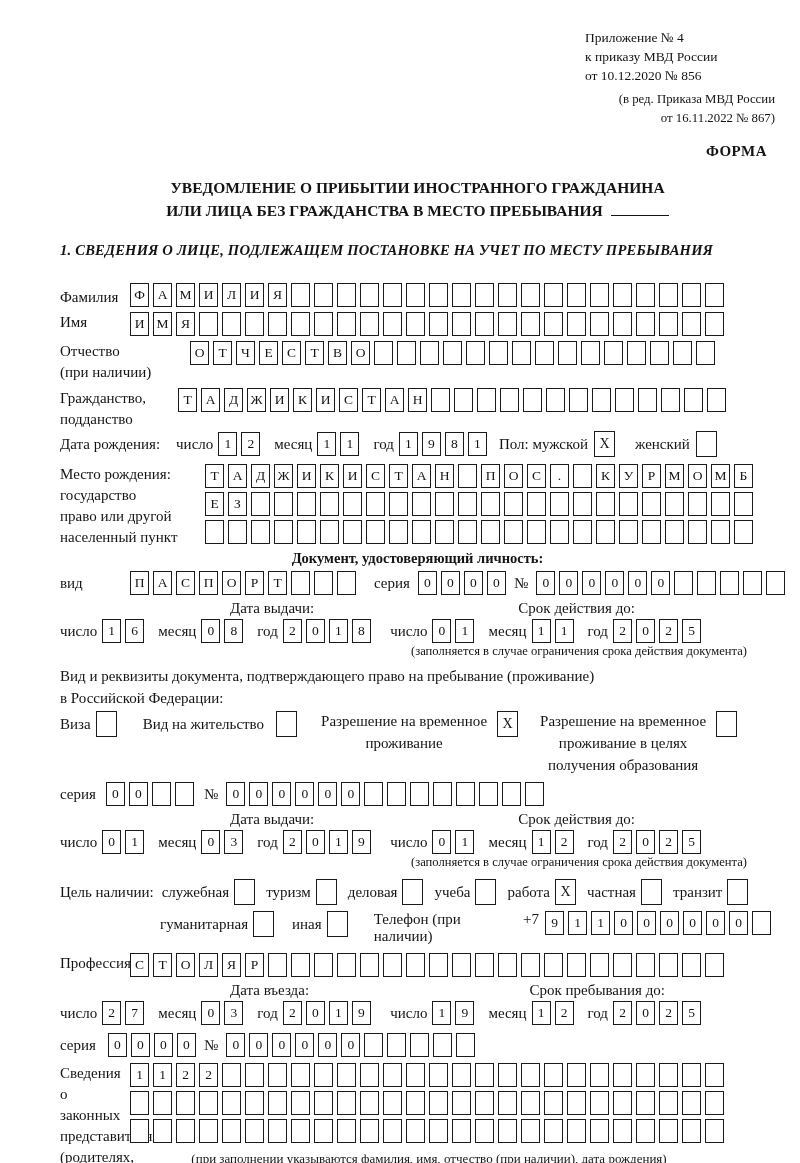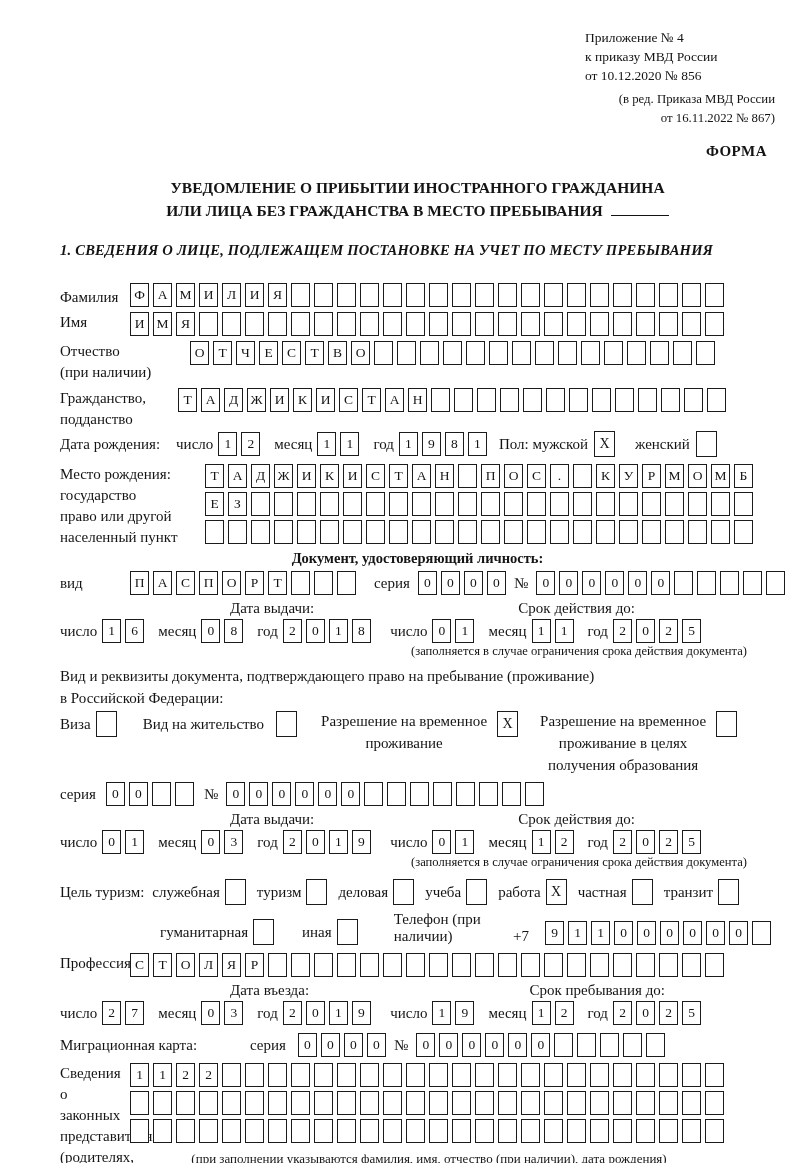--- a/index.html
+++ b/index.html
@@ -45,21 +45,21 @@
   .note{ text-align:right;font-size:12.6px;margin-top:1px;padding-right:28px;}
   .para{margin-top:7px;line-height:1.45;}
   
   .permit-row{display:flex;align-items:flex-start;margin-top:4px;}
   .ptext{text-align:center;line-height:1.45;}
   .pbox{margin-left:10px;}
   .pair{display:flex;align-items:center;}
   .pair .t{margin-right:5px;}
   .purpose-row{display:flex;align-items:center;margin-top:9px;flex-wrap:nowrap;}
   .purpose-row .pair{margin-right:11px;}
-  .phone-row{display:flex;align-items:flex-end;margin-top:6px;margin-left:100px;gap:10px;}
+  .phone-row{display:flex;align-items:flex-start;margin-top:6px;margin-left:100px;}
   .rep-note{margin-top:8px;font-size:13px;text-align:center;}
 </style>
 </head>
 <body>
 
 <div class="page">
 
   <div class="appendix">
     <div>Приложение № 4</div>
     <div>к приказу МВД России</div>
@@ -519,21 +519,21 @@
           <span class="cell">2</span>
           <span class="cell">0</span>
           <span class="cell">2</span>
           <span class="cell">5</span>
         </span>
     </div>
   </div>
   <div class="note">(заполняется в случае ограничения срока действия документа)</div>
 
   <div class="purpose-row">
-    <span class="t" style="margin-right:8px;">Цель туризм:</span>
+    <span class="t" style="margin-right:8px;">Цель наличии:</span>
     <span class="pair">
       <span class="t">служебная</span>
       <span class="cells cb">
           <span class="cell"></span>
         </span>
     </span>
     <span class="pair">
       <span class="t">туризм</span>
       <span class="cells cb">
           <span class="cell"></span>
@@ -671,21 +671,20 @@
       <span class="cells">
           <span class="cell">2</span>
           <span class="cell">0</span>
           <span class="cell">2</span>
           <span class="cell">5</span>
         </span>
     </div>
   </div>
 
   <div class="row inline" style="margin-top:8px;">
-    <span class="lbl" style="width:190px;">Миграционная карта:</span>
     <span class="t" style="margin-right:12px;">серия</span>
     <span class="cells">
         <span class="cell">0</span>
         <span class="cell">0</span>
         <span class="cell">0</span>
         <span class="cell">0</span>
       </span>
     <span class="t" style="margin:0 8px 0 4px;">№</span>
     <span class="cells">
         <span class="cell">0</span>

